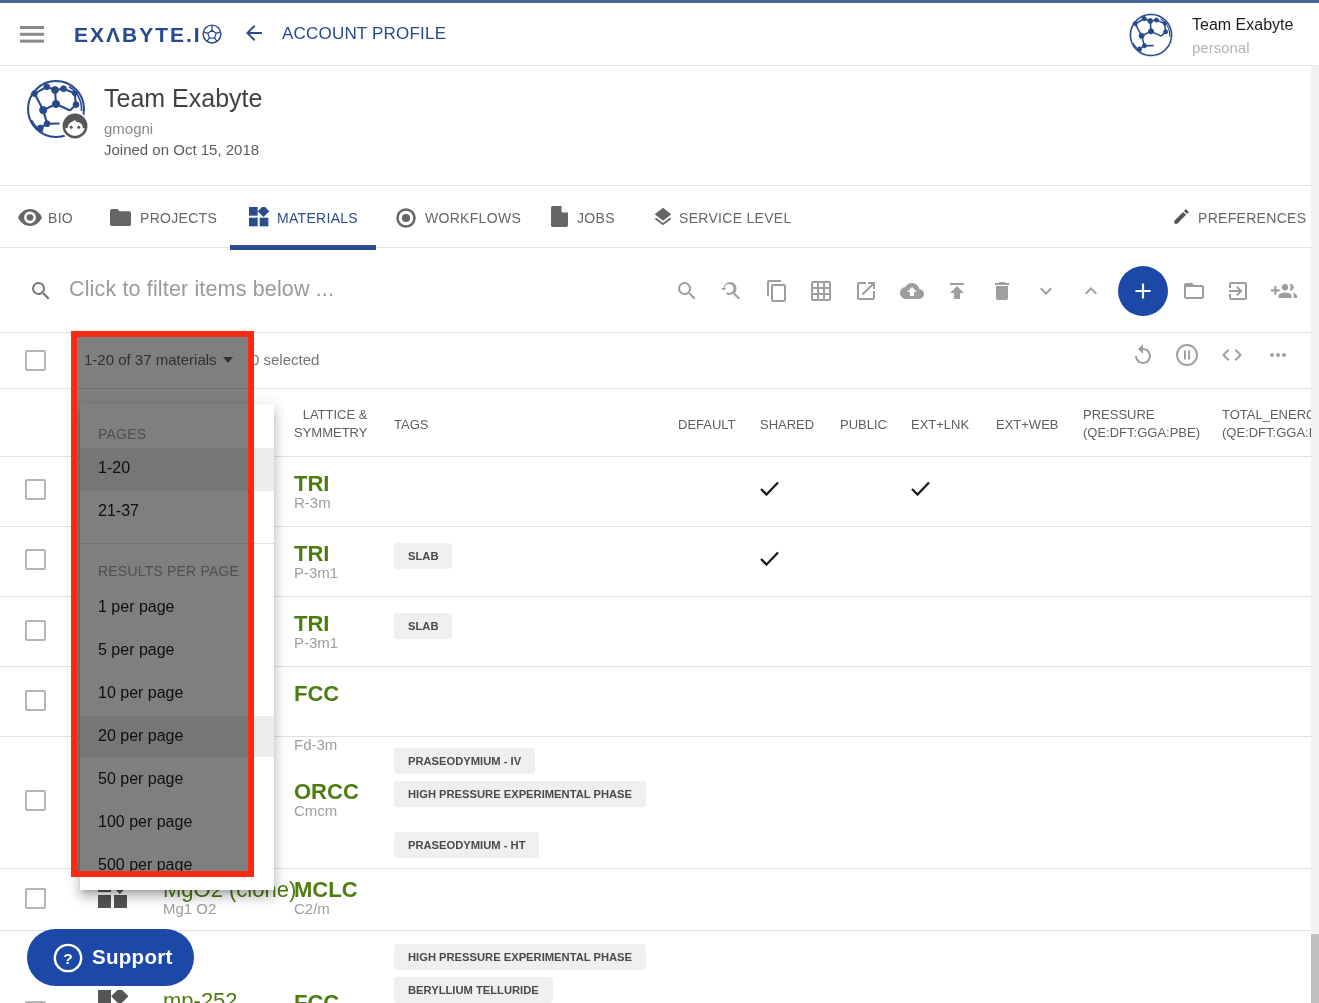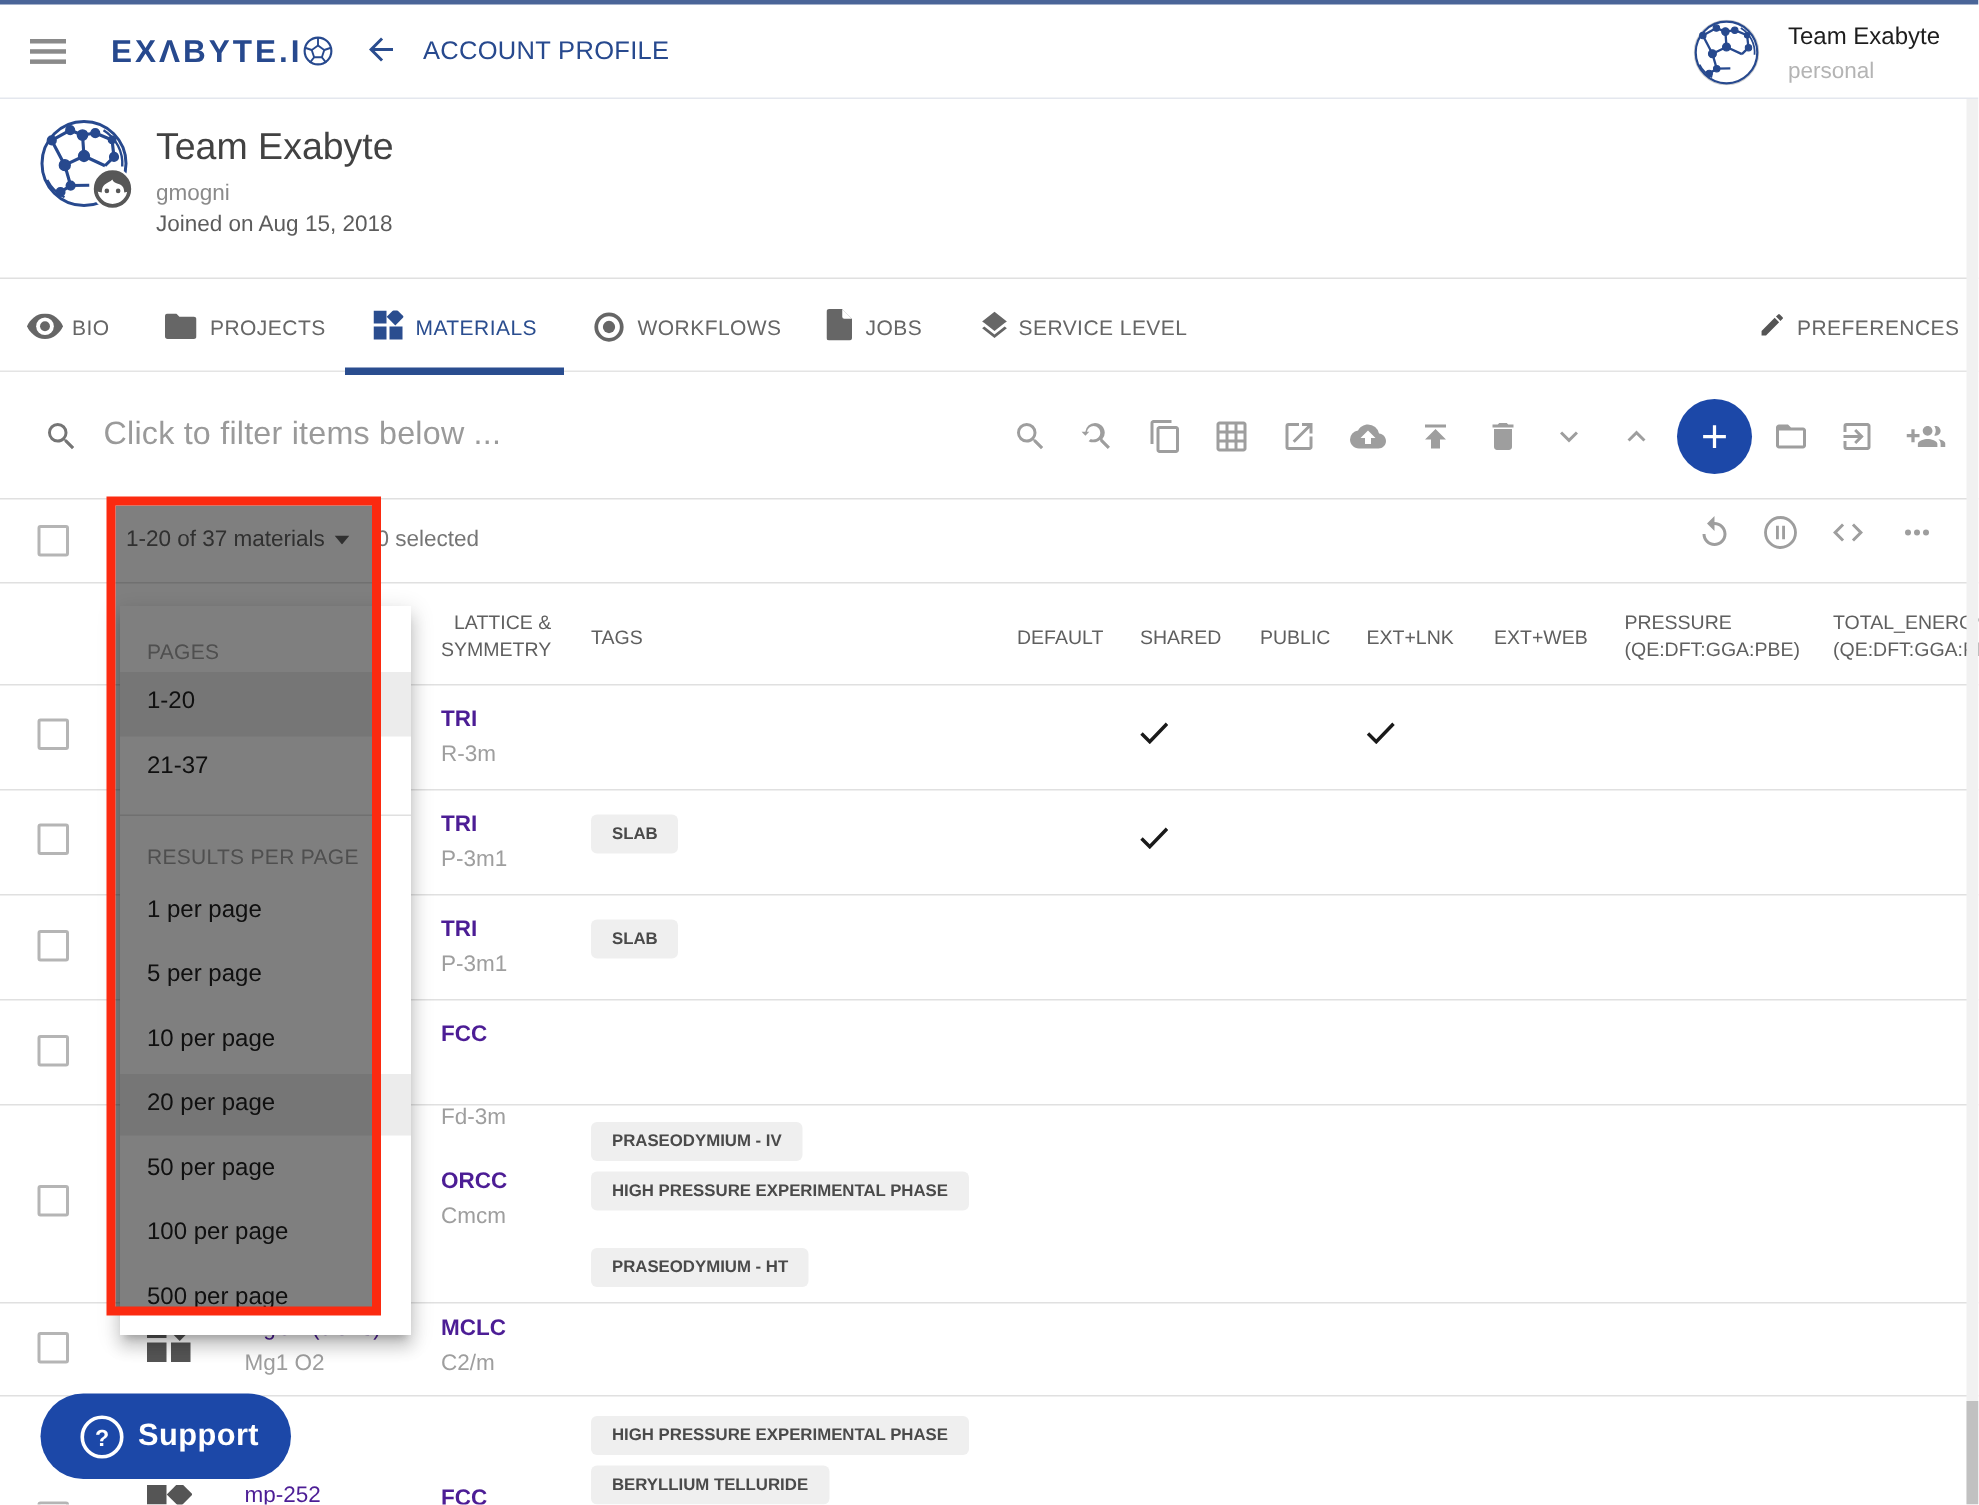--- a/index.html
+++ b/index.html
@@ -4,21 +4,21 @@
 <style>
   * { margin:0; padding:0; box-sizing:border-box; }
   html,body { width:1319px; height:1003px; overflow:hidden; background:#fff;
     font-family:"Liberation Sans", sans-serif; position:relative; }
   .abs { position:absolute; }
   .navy { color:#27498e; }
   .divider { position:absolute; left:0; width:1319px; height:1px; background:#e0e0e0; }
   .chip { position:absolute; background:#efefef; border-radius:4px; color:#4a4a4a;
     font-size:11.2px; font-weight:bold; letter-spacing:0; padding:0 14px; height:26px; line-height:27px; }
   .cb { position:absolute; width:21px; height:21px; border:2px solid #b5b5b5; border-radius:2px; }
-  .mname { position:absolute; font-size:15px; color:#4c1d95; }
+  .mname { position:absolute; font-size:22px; color:#4d7c0f; }
   .msub  { position:absolute; font-size:15px; color:#9e9e9e; }
   .th { position:absolute; font-size:13px; color:#5f5f5f; }
   .tab { position:absolute; font-size:14px; color:#666; letter-spacing:0.3px; }
   svg { display:block; }
 </style>
 </head>
 <body>
 
 <svg width="0" height="0" style="position:absolute">
   <defs>
@@ -92,21 +92,21 @@
 
 <svg class="abs" style="left:61px;top:112px;" width="28" height="28" viewBox="0 0 29 29">
   <circle cx="14.5" cy="14.5" r="14.5" fill="#fff"></circle>
   <circle cx="14.5" cy="14.5" r="11.6" fill="#fff" stroke="#575757" stroke-width="2.6"></circle>
   <path d="M2.1 16 A 12.4 12.4 0 0 1 26.9 16 L 22.6 16.9 C 22.6 12.9 20.7 11.3 17.7 10.7 C 15.9 10.3 15 9.4 14.4 8 C 13.1 9.7 10.8 10 9.2 11.4 C 7.7 12.7 7.1 14.3 7.1 16.9 L 3.1 16 Z" fill="#575757"></path>
   <circle cx="10.6" cy="15.8" r="1.6" fill="#575757"></circle>
     <circle cx="18.4" cy="15.8" r="1.6" fill="#575757"></circle>
 </svg>
 <div class="abs" style="left:104px;top:84px;font-size:25px;color:#424242;">Team Exabyte</div>
 <div class="abs" style="left:104px;top:120px;font-size:15px;color:#8a8a8a;">gmogni</div>
-<div class="abs" style="left:104px;top:141px;font-size:15px;color:#5c5c5c;">Joined on Aug 15, 2018</div>
+<div class="abs" style="left:104px;top:141px;font-size:15px;color:#5c5c5c;">Joined on Oct 15, 2018</div>
 <div class="divider" style="top:185px;"></div>
 
 <div class="divider" style="top:247px;background:#e4e4e4;"></div>
 <div class="abs" style="left:230px;top:245px;width:146px;height:4.5px;background:#2a4d8f;"></div>
 
 <svg class="abs" style="left:18px;top:209px;" width="24" height="17" viewBox="0 0 24 17">
   <path d="M12 0 C6.2 0 1.9 4.2 0 8.5 c1.9 4.3 6.2 8.5 12 8.5 s10.1-4.2 12-8.5 C22.1 4.2 17.8 0 12 0 Z" fill="#666"></path>
   <circle cx="12" cy="8.5" r="5.9" fill="#fff"></circle>
     <circle cx="12" cy="8.5" r="3.3" fill="#666"></circle>
 </svg>

